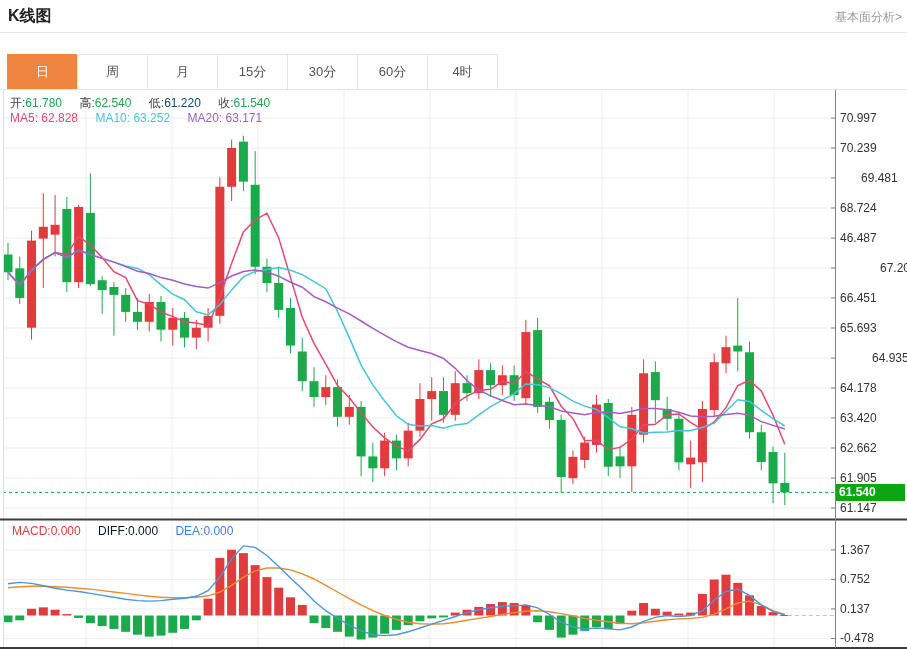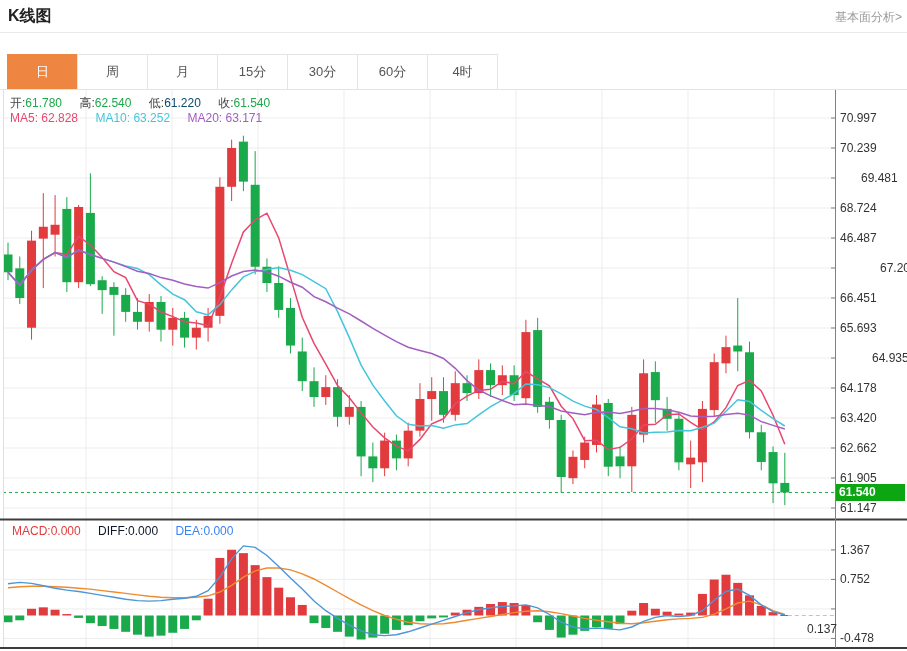--- a/index.html
+++ b/index.html
@@ -343,15 +343,15 @@
     <div class="ytick" style="left: 840px; top: 290.994px;">66.451</div>
     <div class="ytick" style="left: 840px; top: 321.006px;">65.693</div>
     <div class="ytick" style="left: 840px; top: 351.018px; margin-left: 32px;">64.935</div>
     <div class="ytick" style="left: 840px; top: 380.991px;">64.178</div>
     <div class="ytick" style="left: 840px; top: 411.003px;">63.420</div>
     <div class="ytick" style="left: 840px; top: 441.015px;">62.662</div>
     <div class="ytick" style="left: 840px; top: 470.988px;">61.905</div>
     <div class="ytick" style="left: 840px; top: 501px;">61.147</div>
     <div class="ytick" style="left: 840px; top: 542.928px;">1.367</div>
     <div class="ytick" style="left: 840px; top: 572.428px;">0.752</div>
-    <div class="ytick" style="left: 807px; top: 601.928px; margin-top: 20px;">0.137</div>
+    <div class="ytick" style="left: 840px; top: 601.928px;">0.137</div>
     <div class="ytick" style="left: 840px; top: 631.428px;">-0.478</div>
   </div>
 
 </body></html>

